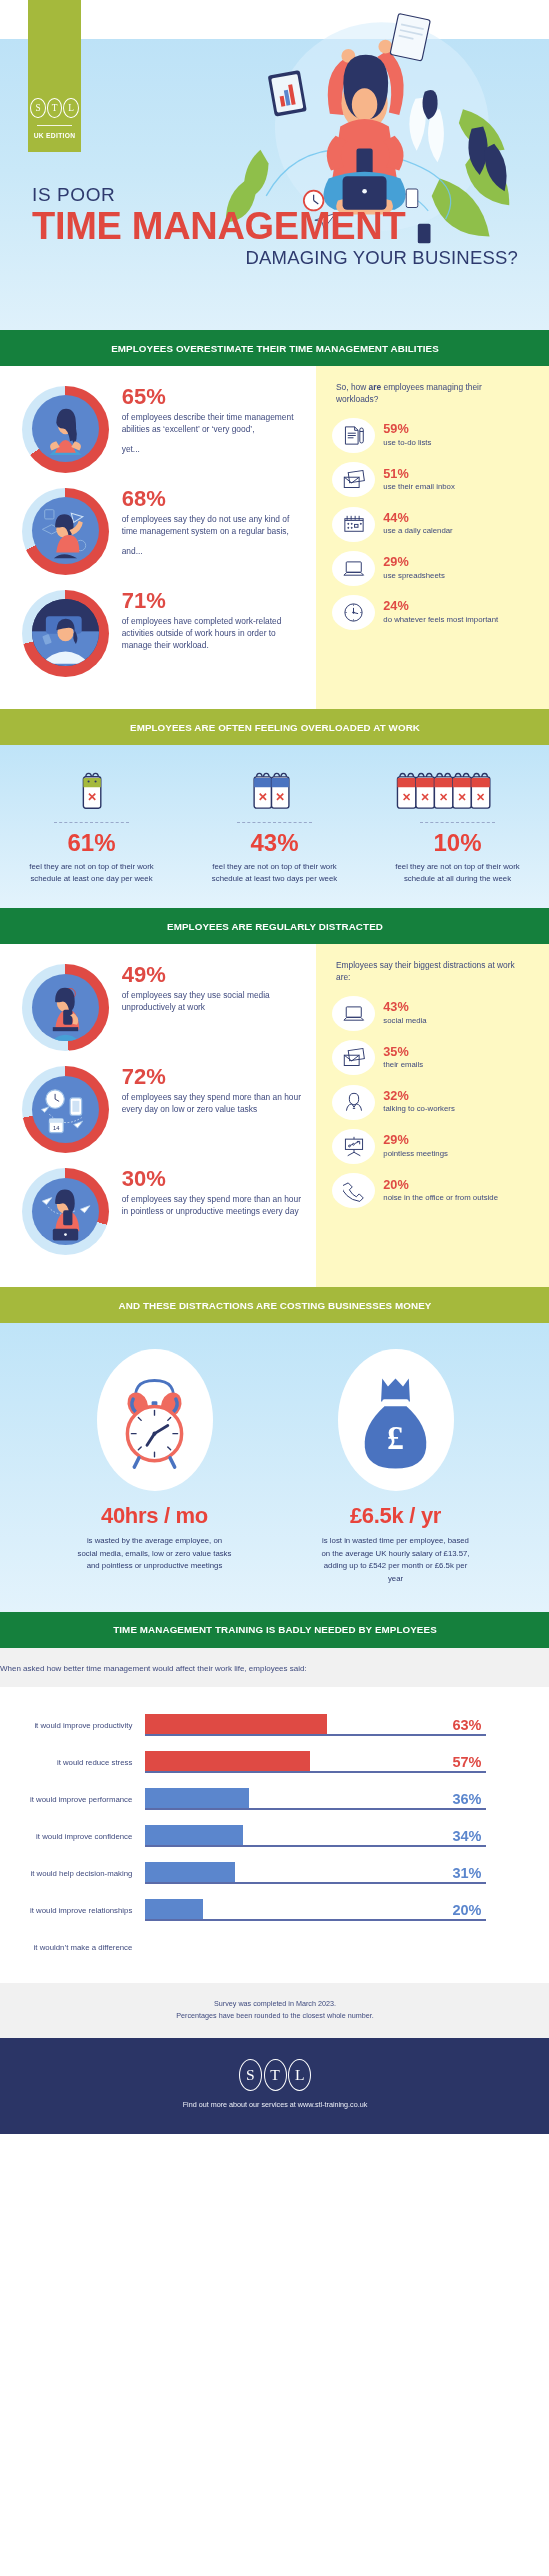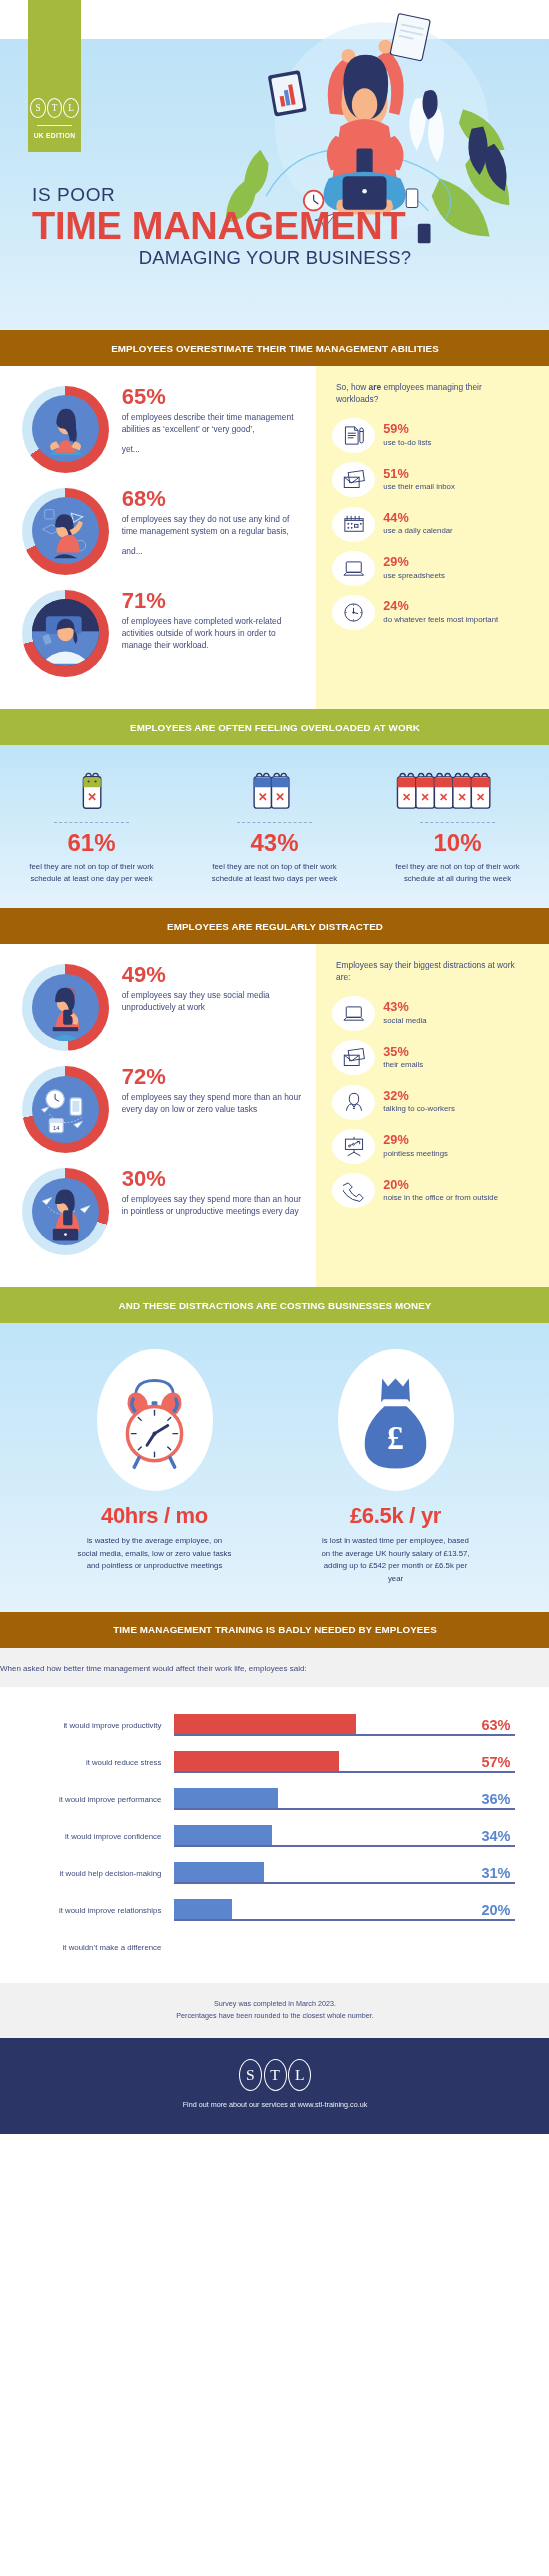--- a/index.html
+++ b/index.html
@@ -22,25 +22,25 @@
   .stl-ell{width:13.3px;height:18px;border:0.8px solid #fff;border-radius:50%;
     display:flex;align-items:center;justify-content:center;color:#fff;font-size:9.3px;font-weight:400;font-family:"Liberation Serif",serif;}
   .badge-rule{width:35px;height:0.6px;background:#fff;opacity:.85;margin-bottom:6.4px;}
   .badge-sub{color:#fff;font-size:6.7px;font-weight:bold;letter-spacing:0.3px;}
 
   .hero-art{position:absolute;left:191px;top:4.6px;width:324px;height:243px;}
 
   .hero-title{position:absolute;left:32px;top:184px;width:486px;}
   .t-line1{font-size:19px;letter-spacing:0.6px;color:#2e3a6e;font-weight:400;}
   .t-line2{font-size:38px;letter-spacing:-0.3px;color:#e0483f;font-weight:bold;line-height:1.02;margin-top:1.2px;}
-  .t-line3{font-size:18.5px;letter-spacing:0.2px;color:#2e3a6e;font-weight:400;text-align:center;margin-top:1.2px;}
+  .t-line3{font-size:18.5px;letter-spacing:0.2px;color:#2e3a6e;font-weight:400;text-align:right;margin-top:1.2px;}
 
   
   .banner{height:36px;display:flex;align-items:center;justify-content:center;}
-  .banner.red{background:#a16207;}
+  .banner.red{background:#15803d;}
   .banner.green{background:#a5b93c;}
   .banner span{color:#fff;font-weight:bold;font-size:9.8px;letter-spacing:0.1px;text-align:center;}
 
   
   .split{display:flex;background:#ffffff;}
   .split .left{width:324px;background:#fff;padding:19.7px 0 17.4px 0;}
   .split .right{width:223px;background:#fef9c3;padding:15px 16px 14px 0;}
 
   .stat-row{display:flex;align-items:flex-start;margin-bottom:15px;padding-left:22px;}
   .donut{width:87px;height:87px;border-radius:50%;position:relative;flex:0 0 87px;}
@@ -74,21 +74,21 @@
   .blob{width:116px;height:142px;border-radius:50%;background:#fff;margin:0 auto;
     display:flex;align-items:center;justify-content:center;}
   .money-big{font-size:22px;font-weight:bold;color:#e8443b;margin-top:12.7px;letter-spacing:-0.3px;}
   .money-cell p{font-size:7.8px;line-height:1.6;color:#2e3a6e;margin:5.8px auto 0;width:157px;}
 
   
   .chart-sub{background:#f1f1f1;padding:15px 0 14px 0;text-align:left;}
   .chart-sub span{font-size:8px;color:#3f4a7e;}
   .chart-area{background:#fff;padding:19.7px 0 17.4px 0;}
   .bar-row{display:flex;align-items:center;height:37px;}
-  .bar-label{width:174px;text-align:right;padding-right:12.7px;font-size:7.8px;color:#3f4a7e;box-sizing:border-box;}
+  .bar-label{width:145px;text-align:right;padding-right:12.7px;font-size:7.8px;color:#3f4a7e;box-sizing:border-box;}
   .bar-track{width:341px;position:relative;height:25.5px;}
   .bar-fill{position:absolute;left:0;top:1.7px;height:19.7px;}
   .bar-axis{position:absolute;left:0;right:0;bottom:2.3px;height:1.2px;background:#5b6ba8;}
   .bar-val{position:absolute;right:4.6px;bottom:5.2px;font-size:14.5px;font-weight:bold;line-height:1;}
 
   
   .notes{background:#f1f1f1;padding:15px 0 16px 0;text-align:center;}
   .notes div{font-size:7.2px;line-height:1.65;color:#3f4a7e;}
   .foot{background:#2b3566;padding:21px 0 23px 0;text-align:center;}
   .foot .stl-marks{justify-content:center;margin:0 auto 8px;gap:1.7px;}

